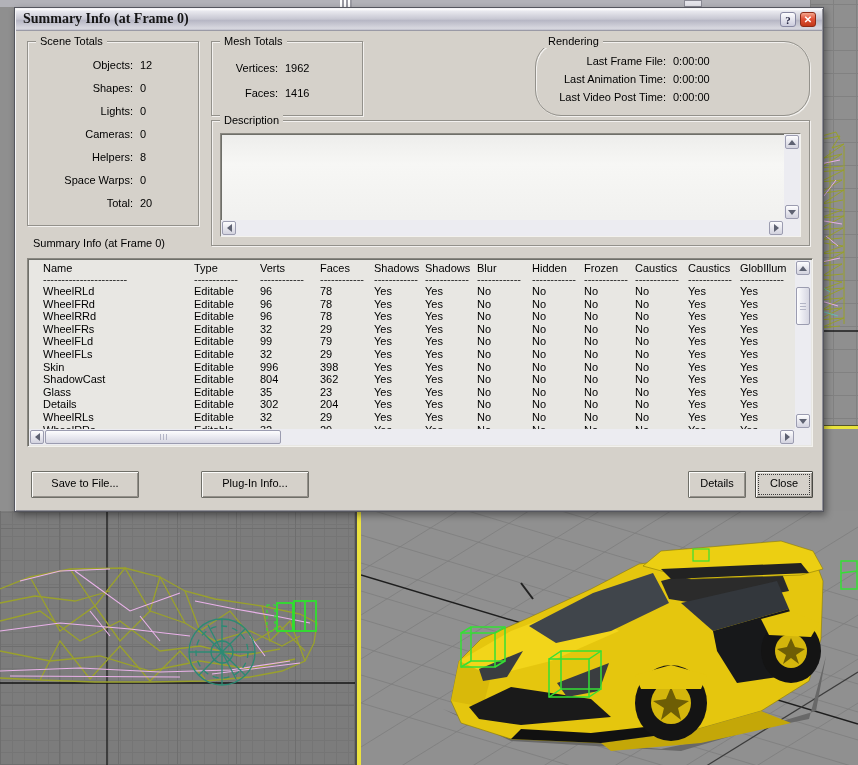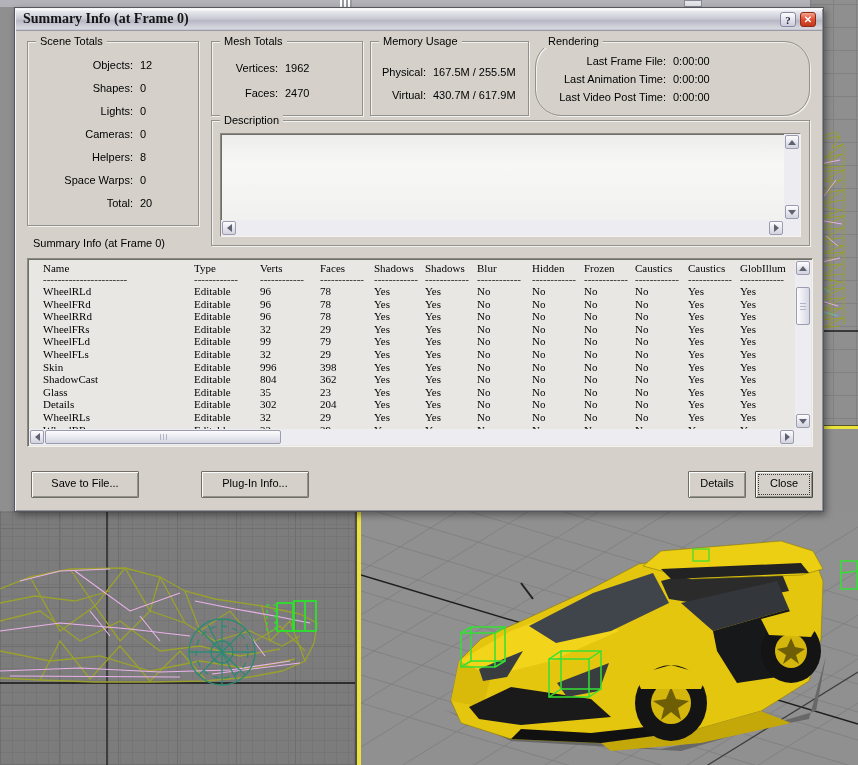--- a/index.html
+++ b/index.html
@@ -77,21 +77,21 @@
   .thumb.h{top:1px;height:14px;background:linear-gradient(180deg,#fdfdfe,#e9e9f0 50%,#d6d6e2);}
   .thumb .grip-v{position:absolute;left:3px;right:3px;top:50%;height:7px;margin-top:-3px;
     background:repeating-linear-gradient(0deg,#b3b5c6 0 1px,transparent 1px 3px);}
   .thumb .grip-h{position:absolute;top:3px;bottom:3px;left:50%;width:7px;margin-left:-3px;
     background:repeating-linear-gradient(90deg,#b3b5c6 0 1px,transparent 1px 3px);}
 
   #summary-label{left:18px;top:229px;}
 
   
   #list{left:12px;top:250px;width:786px;height:189px;background:#e8e7e3;}
-  #list-content{position:absolute;left:1px;top:1px;right:17px;bottom:17px;overflow:hidden;padding:2px 0 0 0;font-family:Liberation Serif, serif;}
+  #list-content{position:absolute;left:1px;top:1px;right:17px;bottom:17px;overflow:hidden;padding:2px 0 0 0;}
   .grid-row{display:grid;grid-template-columns:151px 66px 60px 54px 51px 52px 55px 52px 51px 53px 52px 1fr;
     padding-left:14px;height:12.6px;line-height:12.6px;white-space:nowrap;}
   .grid-row.hdr{height:13px;line-height:13px;}
   .grid-row.sep{height:10px;line-height:8px;color:#1a1a1a;}
   #list .v-sb{right:1px;top:1px;bottom:17px;width:16px;}
   #list .h-sb{left:1px;bottom:1px;right:17px;height:16px;}
   #list .corner{right:1px;bottom:1px;width:16px;height:16px;background:#ececf1;position:absolute;}
   #desc-box .v-sb{right:0;top:0;bottom:16px;width:16px;position:absolute;background:#ececf1;}
   #desc-box .h-sb{left:0;bottom:0;right:16px;height:16px;position:absolute;background:#ececf1;}
   #desc-box .corner{right:0;bottom:0;width:16px;height:16px;background:#ececf1;position:absolute;}
@@ -263,28 +263,23 @@
     <div class="row" style="left:8px;top:63px;"><span class="lbl">Lights:</span><span class="val">0</span></div>
     <div class="row" style="left:8px;top:86px;"><span class="lbl">Cameras:</span><span class="val">0</span></div>
     <div class="row" style="left:8px;top:109px;"><span class="lbl">Helpers:</span><span class="val">8</span></div>
     <div class="row" style="left:8px;top:132px;"><span class="lbl">Space Warps:</span><span class="val">0</span></div>
     <div class="row" style="left:8px;top:155px;"><span class="lbl">Total:</span><span class="val">20</span></div>
   </div>
 
   <div class="abs g" id="g-mesh">
     <span class="lg">Mesh Totals</span>
     <div class="row" style="left:10px;top:20px;"><span class="lbl">Vertices:</span><span class="val">1962</span></div>
-    <div class="row" style="left:10px;top:45px;"><span class="lbl">Faces:</span><span class="val">2470</span></div>
-  </div>
-
-  <div class="abs g" id="g-mem">
-    <span class="lg">Memory Usage</span>
-    <div class="row" style="left:5px;top:24px;"><span class="lbl">Physical:</span><span class="val">167.5M / 255.5M</span></div>
-    <div class="row" style="left:5px;top:47px;"><span class="lbl">Virtual:</span><span class="val">430.7M / 617.9M</span></div>
-  </div>
+    <div class="row" style="left:10px;top:45px;"><span class="lbl">Faces:</span><span class="val">1416</span></div>
+  </div>
+
 
   <div class="abs g" id="g-rend">
     <span class="lg">Rendering</span>
     <div class="row" style="left:8px;top:13px;"><span class="lbl">Last Frame File:</span><span class="val">0:00:00</span></div>
     <div class="row" style="left:8px;top:31px;"><span class="lbl">Last Animation Time:</span><span class="val">0:00:00</span></div>
     <div class="row" style="left:8px;top:49px;"><span class="lbl">Last Video Post Time:</span><span class="val">0:00:00</span></div>
   </div>
 
   <div class="abs g" id="g-desc">
     <span class="lg">Description</span>

